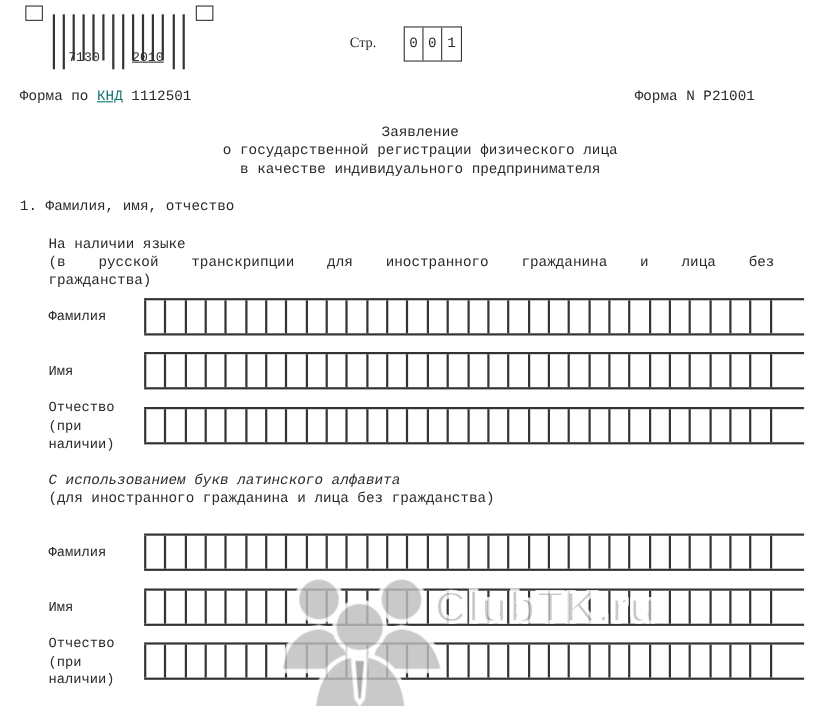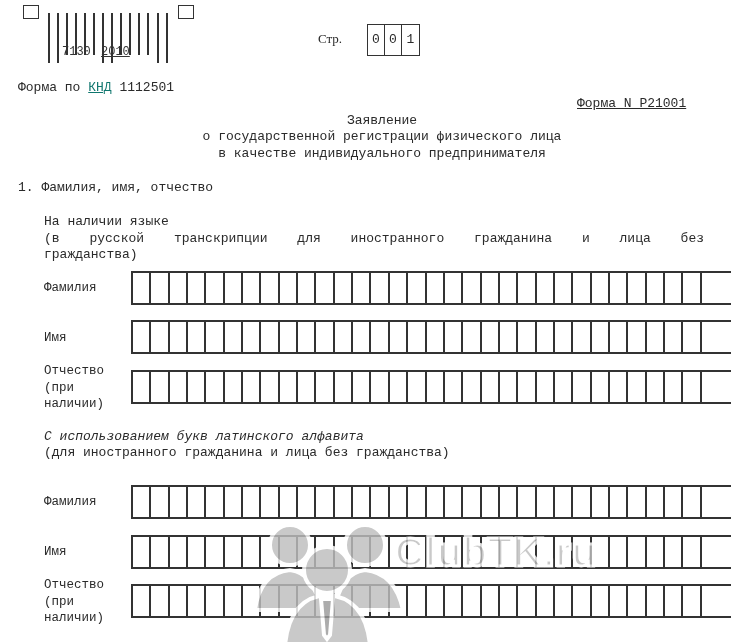--- a/index.html
+++ b/index.html
@@ -40,32 +40,32 @@
   <div class="bar" style="left:93px; top:13px; height:42px;"></div>
   <div class="bar" style="left:102px; top:13px; height:50px;"></div>
   <div class="bar" style="left:111px; top:13px; height:50px;"></div>
   <div class="bar" style="left:120px; top:13px; height:42px;"></div>
   <div class="bar" style="left:129px; top:13px; height:42px;"></div>
   <div class="bar" style="left:138px; top:13px; height:42px;"></div>
   <div class="bar" style="left:147px; top:13px; height:42px;"></div>
   <div class="bar" style="left:157px; top:13px; height:50px;"></div>
   <div class="bar" style="left:166px; top:13px; height:50px;"></div>
   <span class="bar-num" style="left:62px; top:45px;">7130</span>
-  <span class="bar-num" style="left:101px; top:45px;text-decoration:underline;">2010</span>
+  <span class="bar-num" style="left:120px; top:45px;text-decoration:underline;">2010</span>
 </div>
 
 <span class="abs" style="left:318px; top:31px;font-family:Liberation Serif, serif;">Стр.</span>
 <div class="page-box">
   <span>0</span>
   <span>0</span>
   <span>1</span>
 </div>
 
 <div class="abs" style="left:18px; top:80px;"><span>Форма по </span><span class="knd">КНД</span><span> 1112501</span></div>
-<span class="abs" style="left:577px; top:96px;text-decoration:underline;">Форма N Р21001</span>
+<span class="abs" style="left:577px; top:80px;">Форма N Р21001</span>
 
 <div class="title" style="top:113px; left:7px;">Заявление</div>
 <div class="title" style="top:129px; left:7px;">о государственной регистрации физического лица</div>
 <div class="title" style="top:146px; left:7px;">в качестве индивидуального предпринимателя</div>
 
 <span class="abs" style="left:18px; top:180px;">1. Фамилия, имя, отчество</span>
 
 <span class="abs" style="left:44px; top:214px;">На наличии языке</span>
 <div class="justify" style="top:231px;">(в русской транскрипции для иностранного гражданина и лица без</div>
 <span class="abs" style="left:44px; top:247px;">гражданства)</span>

